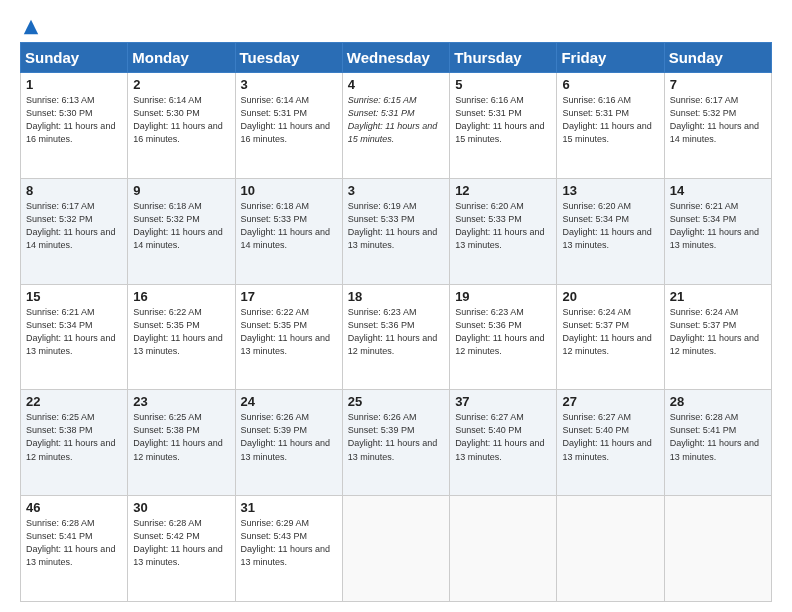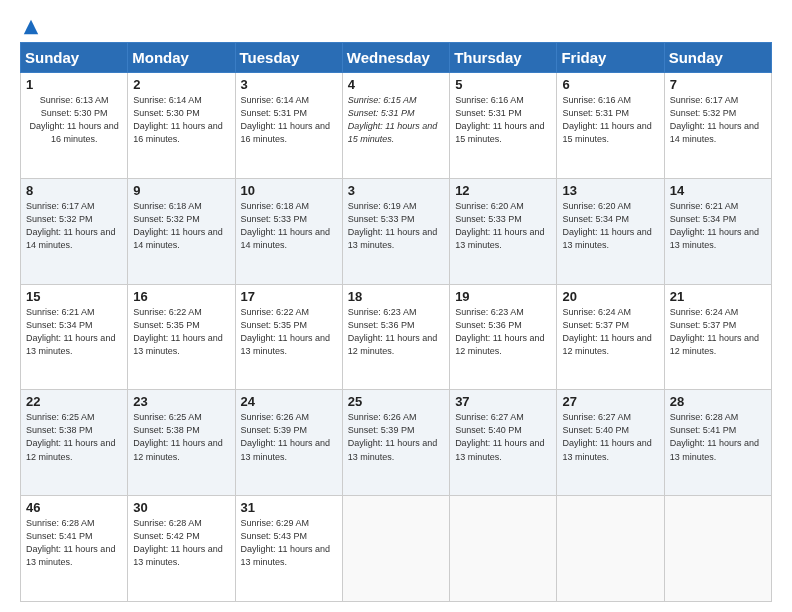--- a/index.html
+++ b/index.html
@@ -131,21 +131,21 @@
           <th>Wednesday</th>
           <th>Thursday</th>
           <th>Friday</th>
           <th>Sunday</th>
         </tr>
     </thead>
     <tbody id="calendar-body">
     <tr>
           <td>
             <span class="day-num">1</span>
-            <div class="day-info" style="white-space: pre-line; text-align: center;">Sunrise: 6:13 AM
+            <div class="day-info" style="white-space: pre-line;">Sunrise: 6:13 AM
 Sunset: 5:30 PM
 Daylight: 11 hours and 16 minutes.</div>
           </td>
           <td>
             <span class="day-num">2</span>
             <div class="day-info" style="white-space: pre-line;">Sunrise: 6:14 AM
 Sunset: 5:30 PM
 Daylight: 11 hours and 16 minutes.</div>
           </td>
           <td>

